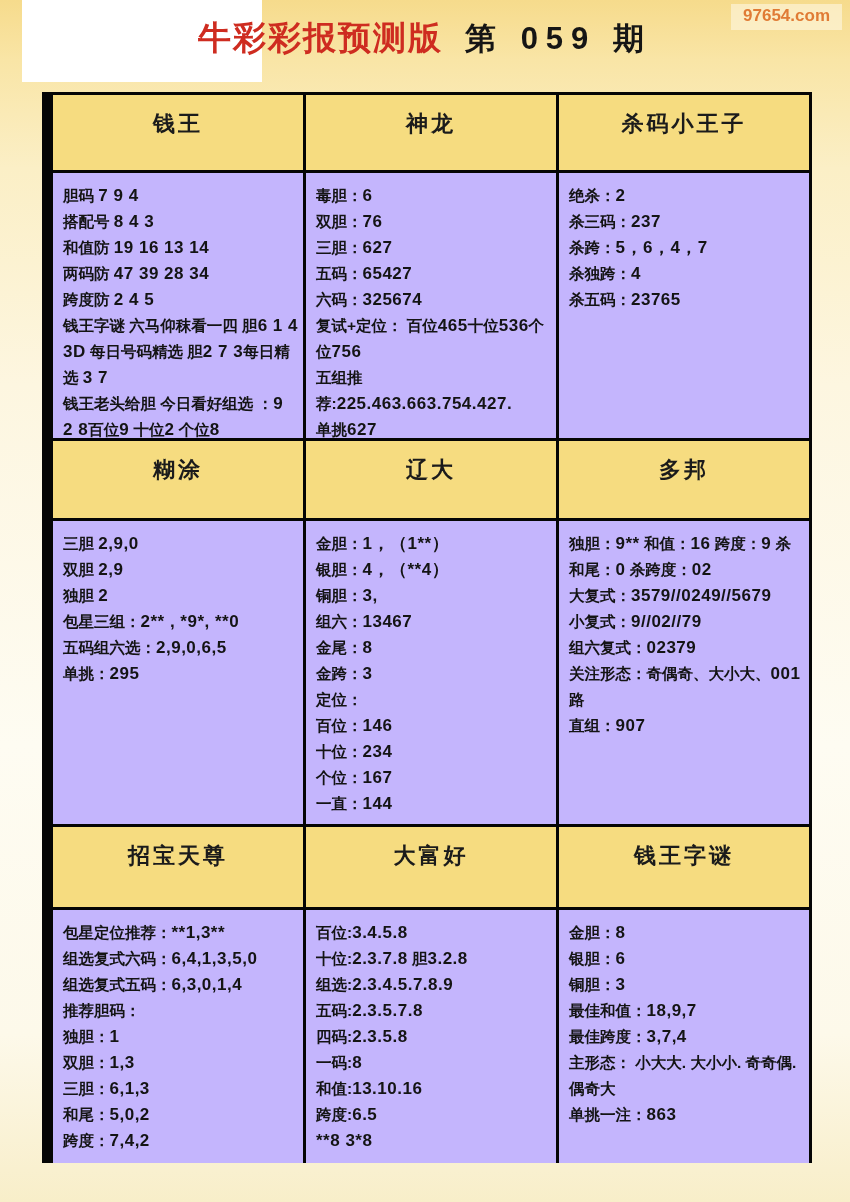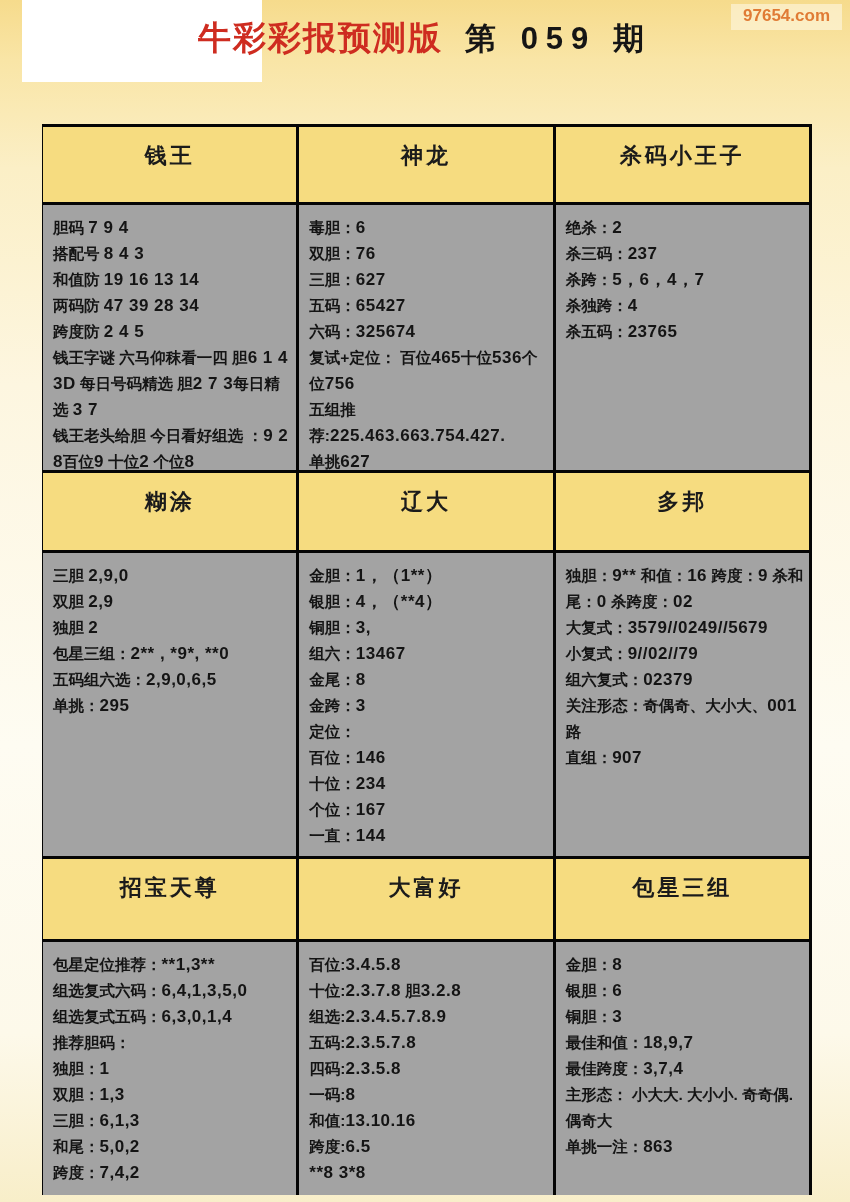--- a/index.html
+++ b/index.html
@@ -14,27 +14,27 @@
     position:absolute;right:8px;top:4px;font-size:17px;font-weight:700;color:#e07b35;
     background:rgba(255,250,235,.55);padding:2px 12px 4px 12px;
   }
   .title-row{position:absolute;top:16px;left:0;width:100%;text-align:center;white-space:nowrap;}
   .title-main{color:#ce2c20;font-size:33px;font-weight:700;letter-spacing:2px;}
   .title-issue{color:#151515;font-size:31px;font-weight:600;margin-left:22px;letter-spacing:8px;}
   .board{
     position:absolute;left:42px;top:92px;width:770px;box-sizing:border-box;
     background:#050505;display:grid;grid-template-columns:1fr 1fr 1fr;
     grid-template-rows:75px 265px 77px 303px 80px 253px;
-    gap:3px;padding:3px 3px 0 1px;margin-top:32px;
+    gap:3px;padding:3px 3px 0 11px;
   }
   .hdr{
     background:#f6dc80;color:#1b1b1b;font-size:22px;font-weight:600;letter-spacing:3px;
     display:flex;justify-content:center;align-items:flex-start;padding-top:14px;
   }
-  .cnt{background:#a3a3a3;color:#141414;padding:10px 5px 0 10px;font-size:15.5px;overflow:hidden;}
+  .cnt{background:#c4b5fd;color:#141414;padding:10px 5px 0 10px;font-size:15.5px;overflow:hidden;}
   .line{line-height:26px;font-weight:600;}
   .line .b{font-weight:800;font-size:17px;letter-spacing:.5px;}
 </style>
 </head>
 <body>
 
 <div class="page">
   <div class="white-box"></div>
   <div class="watermark">97654.com</div>
   <div class="title-row">
@@ -98,21 +98,21 @@
       <div class="cnt">
         <div class="line"><span>独胆：</span><span class="b">9**</span><span> 和值：</span><span class="b">16</span><span> 跨度：</span><span class="b">9</span><span> 杀和尾：</span><span class="b">0</span><span> 杀跨度：</span><span class="b">02</span></div>
         <div class="line"><span>大复式：</span><span class="b">3579//0249//5679</span></div>
         <div class="line"><span>小复式：</span><span class="b">9//02//79</span></div>
         <div class="line"><span>组六复式：</span><span class="b">02379</span></div>
         <div class="line"><span>关注形态：奇偶奇、大小大、</span><span class="b">001</span><span>路</span></div>
         <div class="line"><span>直组：</span><span class="b">907</span></div>
       </div>
       <div class="hdr">招宝天尊</div>
       <div class="hdr">大富好</div>
-      <div class="hdr">包星三组</div>
+      <div class="hdr">钱王字谜</div>
       <div class="cnt">
         <div class="line"><span>包星定位推荐：</span><span class="b">**1,3**</span></div>
         <div class="line"><span>组选复式六码：</span><span class="b">6,4,1,3,5,0</span></div>
         <div class="line"><span>组选复式五码：</span><span class="b">6,3,0,1,4</span></div>
         <div class="line"><span>推荐胆码：</span></div>
         <div class="line"><span>独胆：</span><span class="b">1</span></div>
         <div class="line"><span>双胆：</span><span class="b">1,3</span></div>
         <div class="line"><span>三胆：</span><span class="b">6,1,3</span></div>
         <div class="line"><span>和尾：</span><span class="b">5,0,2</span></div>
         <div class="line"><span>跨度：</span><span class="b">7,4,2</span></div>

